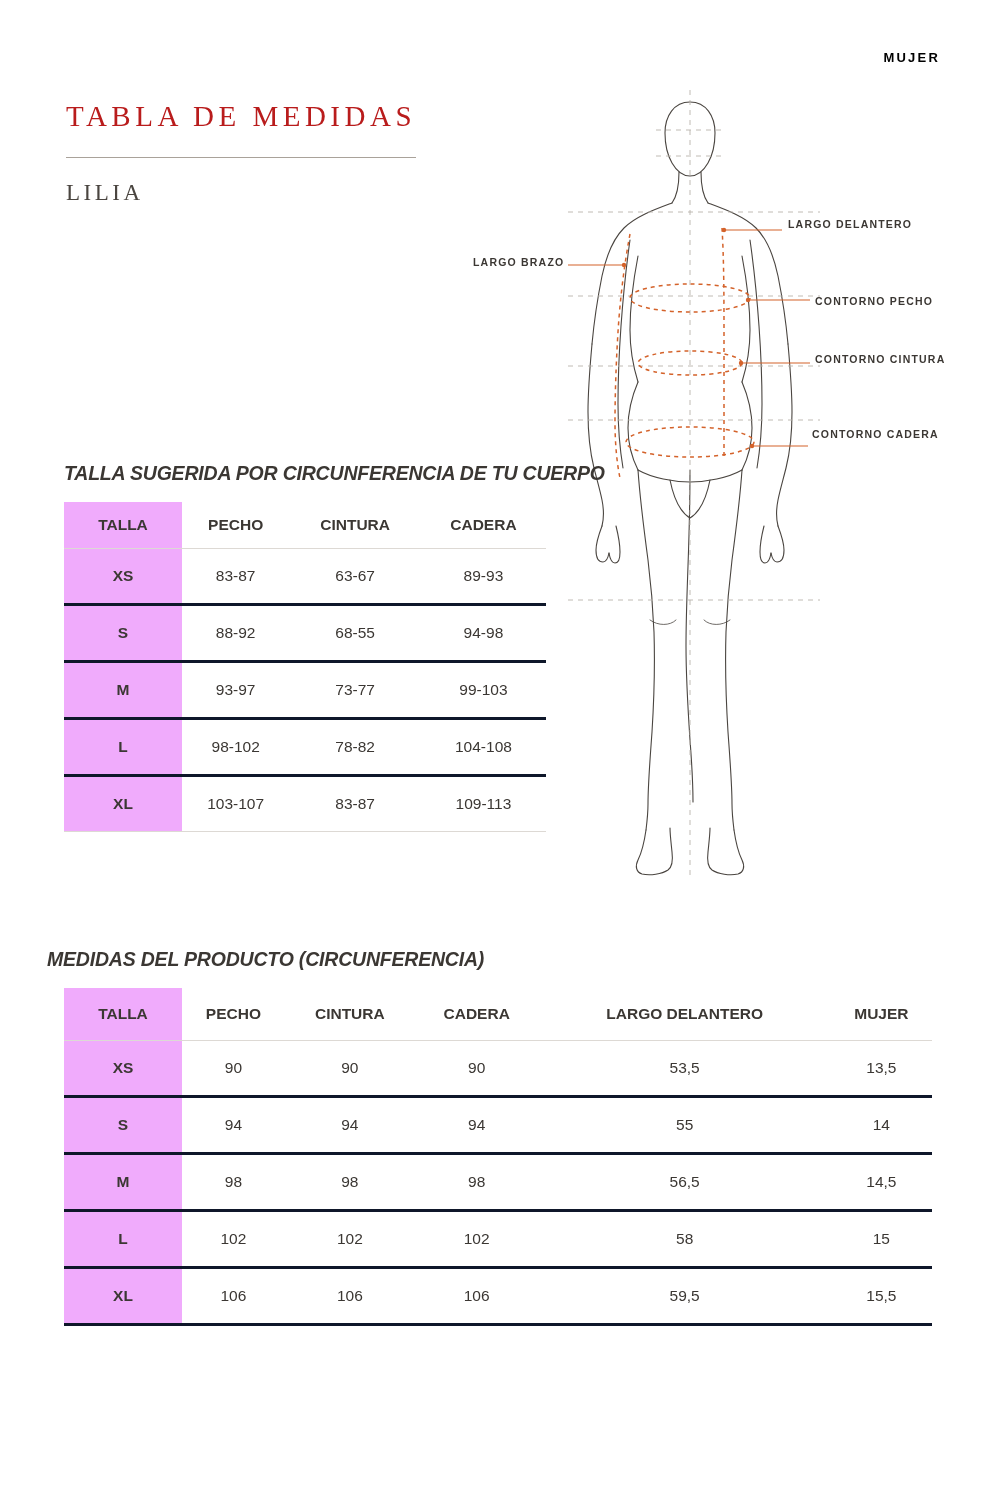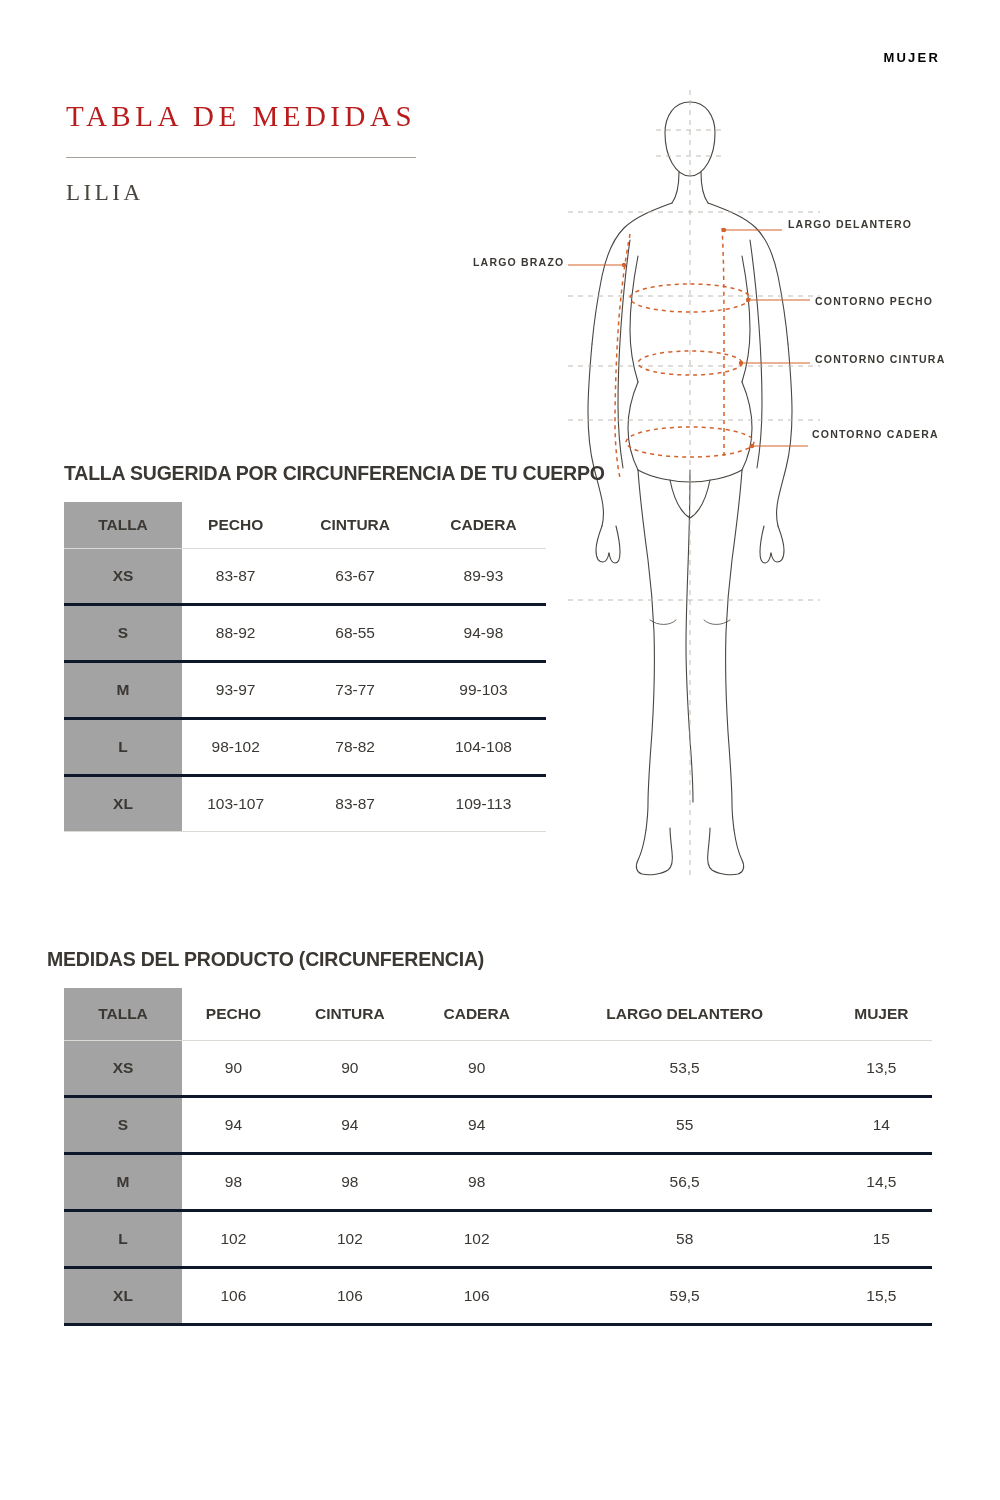--- a/index.html
+++ b/index.html
@@ -53,20 +53,21 @@
     color: #4a4540;
   }
 
   
   .section-heading {
     position: absolute;
     font-size: 19.5px;
     font-weight: bold;
     letter-spacing: -0.2px;
     color: #3b3733;
+    font-style: italic;
   }
   #heading-body { top: 462px; left: 64px; }
   #heading-product { top: 948px; left: 47px; }
 
   
   .size-table {
     position: absolute;
     border-collapse: collapse;
   }
   #table-body { top: 502px; left: 64px; width: 482px; }
@@ -88,21 +89,21 @@
   .size-table td {
     height: 54px;
     vertical-align: middle;
     font-weight: normal;
     font-size: 15.5px;
   }
   #table-product td, #table-product th { font-size: 15.5px; }
   #table-product th { height: 52px; line-height: 1.15; }
 
   .size-table .col-size {
-    background: #a3a3a3;
+    background: #f0abfc;
     width: 118px;
     font-weight: bold;
   }
   #table-body tr:last-child td { border-bottom: 1px solid #ddd9d4; }
   .size-table thead th { border-bottom: 1px solid #ddd9d4; }
 
   
   #figure-wrap {
     position: absolute;
     top: 60px;

